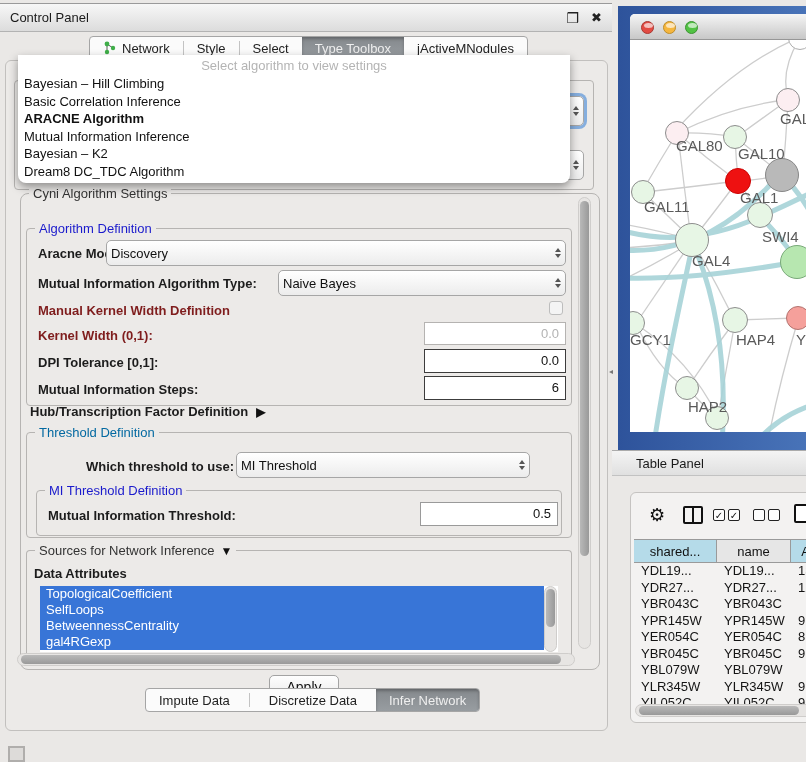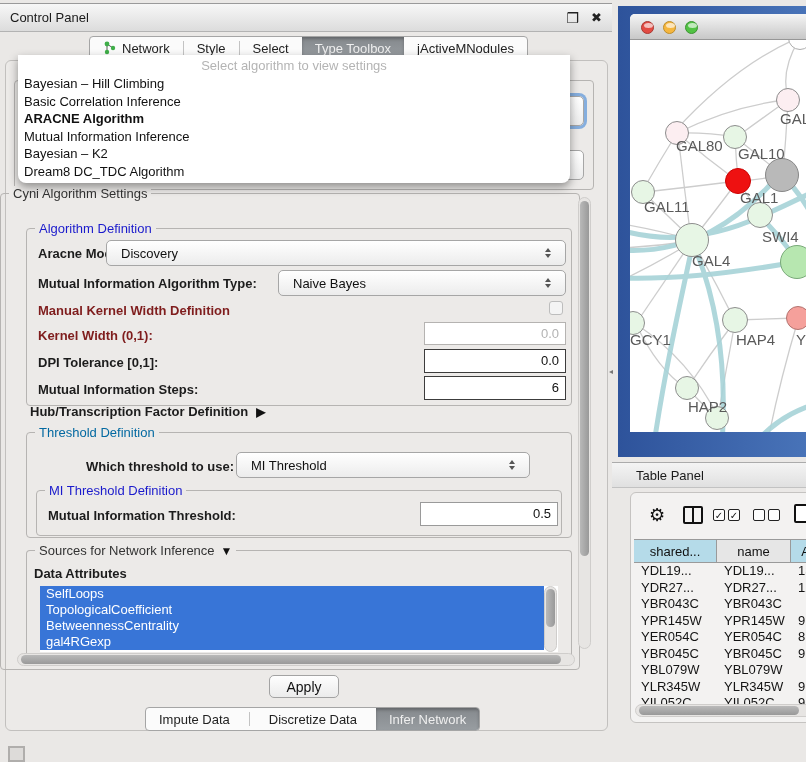--- a/index.html
+++ b/index.html
@@ -32,21 +32,21 @@
   
   .group { position:absolute; border:1px solid #b6b4b2; border-radius:4px; }
   .glabel { position:absolute; top:-8px; left:8px; background:#eceae8; padding:0 4px;
     font-size:13px; color:#333; white-space:nowrap; }
   .glabel.blue  { color:#1a1acc; }
   .glabel.green { color:#0369a1; }
 
   
   .combo { position:absolute; background:linear-gradient(#ffffff,#ececec);
     border:1px solid #a6a6a6; border-radius:5px; display:flex; align-items:center;
-    font-size:13px; color:#111; padding:0 14px; }
+    font-size:13px; color:#111; padding:0 4px; }
   .combo .cval { flex:1; }
   .spinner { display:flex; flex-direction:column; align-items:center; gap:2px; margin-left:6px; }
   .tri-up    { width:0; height:0; border-left:3.5px solid transparent; border-right:3.5px solid transparent; border-bottom:4.5px solid #555; }
   .tri-down  { width:0; height:0; border-left:3.5px solid transparent; border-right:3.5px solid transparent; border-top:4.5px solid #555; }
   .combo.focus { box-shadow:0 0 0 3px #85aede; }
 
   .flabel { position:absolute; font-size:13px; font-weight:bold; color:#1c1c1c; white-space:nowrap; }
   .flabel.dis { color:#7f1d1d; }
   .tfield { position:absolute; background:#fff; border:1px solid #3c3c3c; font-size:13px;
     color:#111; text-align:right; padding:3px 6px; }
@@ -99,21 +99,21 @@
   .node { position:absolute; border-radius:50%; border:1.5px solid #8d8d8d; }
   .n-green  { background:#e7f6e5; }
   .n-bgreen { background:#b7e7b0; border-color:#79a979; }
   .n-pink   { background:#fceef1; }
   .n-salmon { background:#f5a09b; border-color:#b27470; }
   .n-red    { background:#ee1111; border-color:#c00; }
   .n-gray   { background:#b9b9b9; border-color:#878787; }
   .n-white  { background:#fff; border-color:#adadad; }
   .nlabel { position:absolute; font-size:15px; color:#5a5a5a; white-space:nowrap; }
 
-  #tp-titlebar { left:612px; top:462px; width:194px; height:26px;
+  #tp-titlebar { left:612px; top:450px; width:194px; height:26px;
     background:linear-gradient(#f4f4f4,#e0e0e0); border-top:1px solid #ababab;
     border-bottom:1px solid #c2c2c2; display:flex; align-items:center; padding-left:24px;
     font-size:13px; color:#1a1a1a; }
   #table-panel { left:630px; top:492px; width:190px; height:231px; background:#f3f2f1;
     border:1px solid #c5c3c1; border-radius:6px; }
   .ticon { position:absolute; color:#111; }
   .colsplit { width:20px; height:18px; border:2px solid #111; border-radius:2px; }
   .colsplit i { display:block; width:2px; height:100%; background:#111; margin:0 auto; }
   .cb { position:absolute; width:12px; height:12px; border:1.5px solid #222; border-radius:2px;
     font-size:10px; line-height:11px; text-align:center; color:#111; background:#fdfdfd; }
@@ -191,21 +191,21 @@
   <div id="algo-popup" class="abs">
     <div class="prompt">Select algorithm to view settings</div>
     <div class="pitem">Bayesian – Hill Climbing</div>
     <div class="pitem">Basic Correlation Inference</div>
     <div class="pitem bold">ARACNE Algorithm</div>
     <div class="pitem">Mutual Information Inference</div>
     <div class="pitem">Bayesian – K2</div>
     <div class="pitem">Dream8 DC_TDC Algorithm</div>
   </div>
 
-  <div class="group" style="left:0; top:193px; width:580px; height:477px;">
+  <div class="group" style="left:20px; top:193px; width:580px; height:477px;border-radius:8px;">
     <span class="glabel">Cyni Algorithm Settings</span>
   </div>
 
   <div class="group" style="left:26px; top:228px; width:546px; height:178px;">
     <span class="glabel blue">Algorithm Definition</span>
   </div>
   <span class="flabel" style="left:38px; top:246px;">Aracne Mode:</span>
   <div class="combo" style="left:106px; top:240px; width:460px; height:26px;">
     <span class="cval">Discovery</span>
     <span class="spinner">
@@ -253,40 +253,40 @@
   <div class="tfield" style="left:420px; top:502px; width:138px; height:24px; border-color:#9a9a9a;">0.5</div>
 
   <div class="group" style="left:26px; top:550px; width:546px; height:110px; border-bottom:none; border-radius:4px 4px 0 0;">
     <span class="glabel" style="display:flex; align-items:center; gap:6px;">
       <span>Sources for Network Inference</span>
       <span class="arrow-glyph">▼</span>
     </span>
   </div>
   <span class="flabel" style="left:34px; top:566px;">Data Attributes</span>
   <div id="attr-list">
+    <div class="attr-item">TopologicalCoefficient</div>
     <div class="attr-item">SelfLoops</div>
-    <div class="attr-item">TopologicalCoefficient</div>
     <div class="attr-item">BetweennessCentrality</div>
     <div class="attr-item">gal4RGexp</div>
   </div>
 
   <div class="sb-track-v" style="left:544px; top:586px; height:66px;">
     <div class="sb-thumb-v" style="top:2px; height:38px;"></div>
   </div>
 
   <div class="sb-track-v" style="left:578px; top:197px; height:452px;">
     <div class="sb-thumb-v" style="top:3px; height:355px;"></div>
   </div>
   <div class="sb-track-h" style="left:17px; top:653px; width:558px;">
     <div class="sb-thumb-h" style="left:3px; width:540px;"></div>
   </div>
 
   <div class="button" style="left:269px; top:675px; width:70px; height:23px;">Apply</div>
 
-  <div class="tabstrip abs" style="left:145px; top:707px;gap:6px;">
+  <div class="tabstrip abs" style="left:145px; top:688px;gap:6px;">
     <div class="tab">
         <span>Impute Data</span>
       </div>
     <div class="sep"></div>
     <div class="tab">
         <span>Discretize Data</span>
       </div>
     <div class="tab sel">
         <span>Infer Network</span>
       </div>

